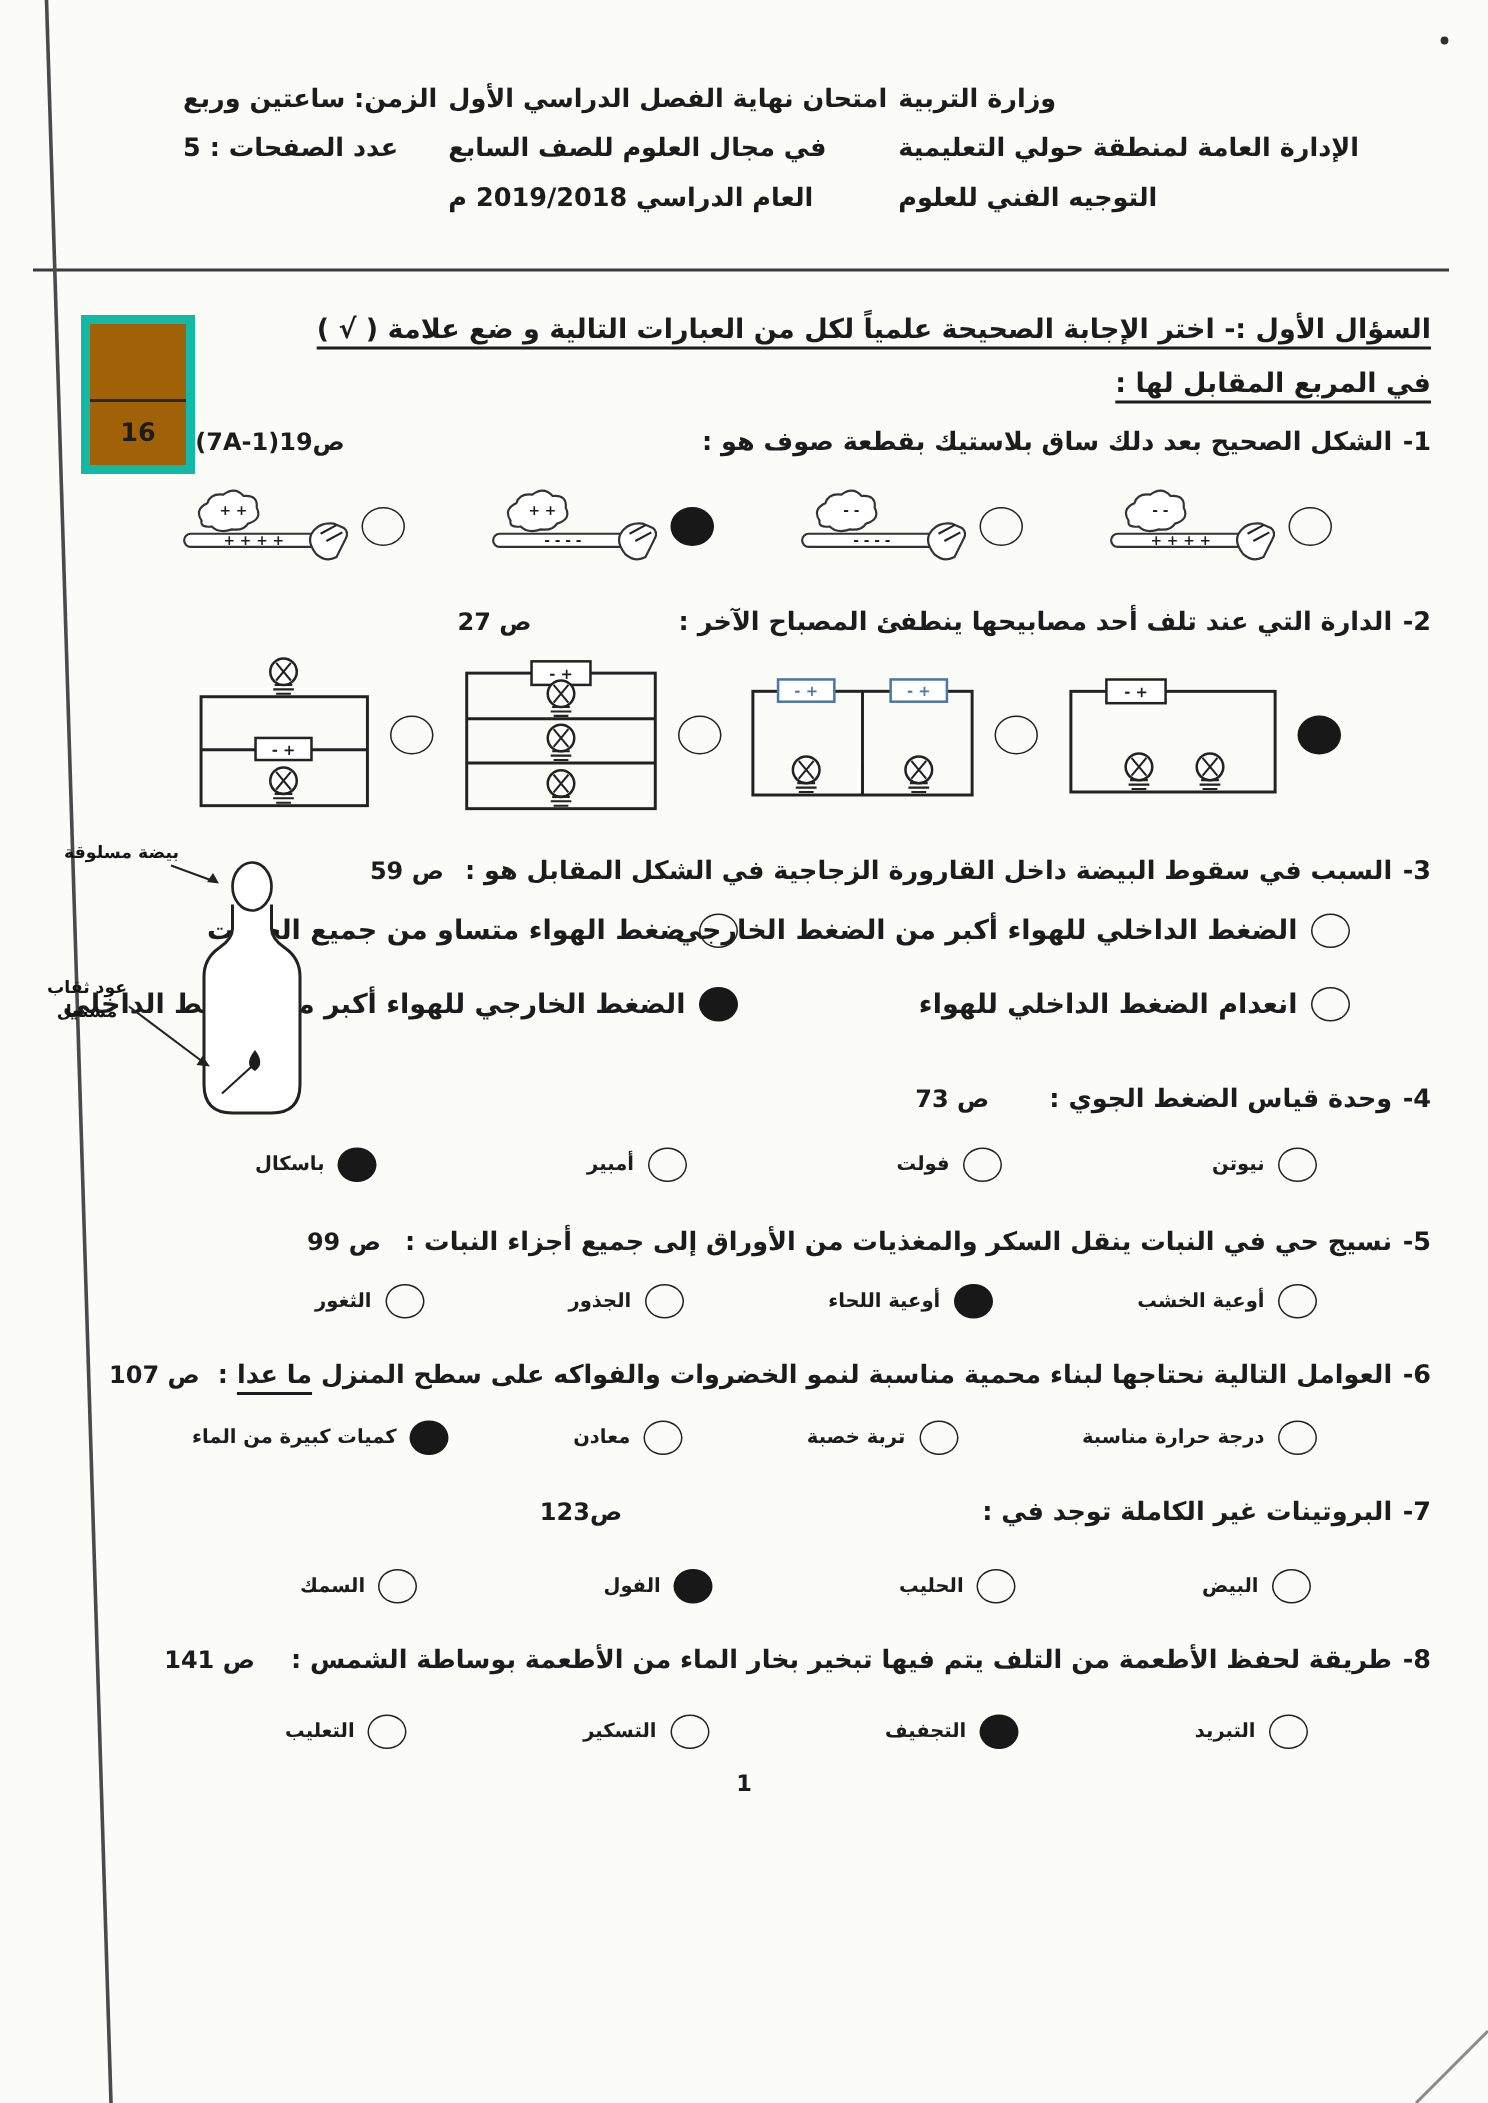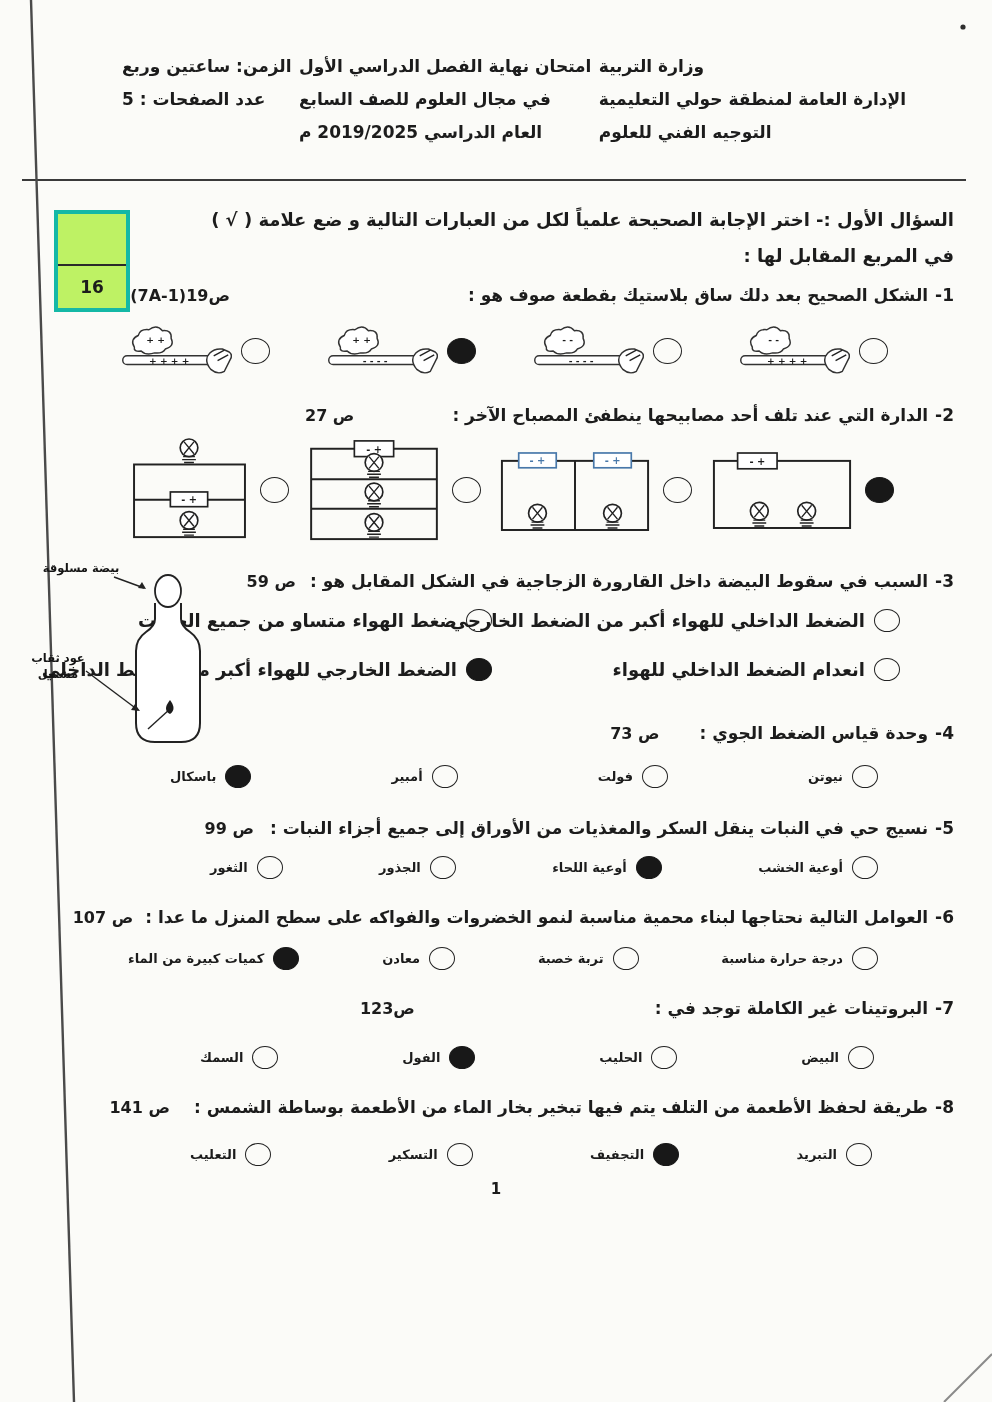--- a/index.html
+++ b/index.html
@@ -4,23 +4,23 @@
 <style>
   *{box-sizing:border-box;margin:0;padding:0}
   body{background:#e9e9e9;font-family:"DejaVu Sans",sans-serif}
   .page{width:992px;height:1402px;margin:0 auto;background:#fbfbf8;position:relative;
         direction:rtl;color:#1c1c1c;font-weight:700;overflow:hidden}
   .artifacts{position:absolute;inset:0;pointer-events:none}
   .header{display:flex;justify-content:space-between;padding:50px 86px 0 122px;font-size:17px}
   .hcol{text-align:left;line-height:1.95;white-space:nowrap}
   .rule{border-top:2px solid #3a3a3a;margin:30px 26px 0 22px}
   .section-head{padding:25px 38px 0 0;font-size:18px;line-height:1.5}
-  .underline{text-underline-offset:6px;text-decoration-thickness:1.5px}
+  .underline{text-decoration:underline;text-underline-offset:6px;text-decoration-thickness:1.5px}
   .section-sub{margin-top:9px}
-  .score-box{position:absolute;top:210px;left:54px;width:76px;border:4px solid #14b8a6;background:#bef264}
+  .score-box{position:absolute;top:210px;left:54px;width:76px;border:6px solid #14b8a6;background:#a16207}
   .score-top{height:52px;border-bottom:2px solid #2a2a2a}
   .score-bottom{height:42px;display:flex;align-items:center;justify-content:center;font-size:17px}
   .q-line{display:flex;align-items:baseline;font-size:17px;padding-right:38px;white-space:nowrap}
   .q-num{margin-left:7px}
   .q-ref{font-size:16px}
   .opt-row{display:flex;justify-content:space-between;align-items:center}
   .opt{display:flex;align-items:center;gap:9px}
   .opt-label{font-size:13px;white-space:nowrap}
   .checkbox{display:inline-block;width:26px;height:23px;border:1.7px solid #222;
             border-radius:50%;background:transparent;flex:none;cursor:pointer}
@@ -55,21 +55,21 @@
 
   <header class="header">
     <div class="hcol">
       <div>وزارة التربية</div>
       <div>الإدارة العامة لمنطقة حولي التعليمية</div>
       <div>التوجيه الفني للعلوم</div>
     </div>
     <div class="hcol">
       <div>امتحان نهاية الفصل الدراسي الأول</div>
       <div>في مجال العلوم للصف السابع</div>
-      <div>العام الدراسي 2019/2025 م</div>
+      <div>العام الدراسي 2019/2018 م</div>
     </div>
     <div class="hcol">
       <div>الزمن: ساعتين وربع</div>
       <div>عدد الصفحات : 5</div>
     </div>
   </header>
 
   <div class="rule"></div>
 
   <div class="section-head">

